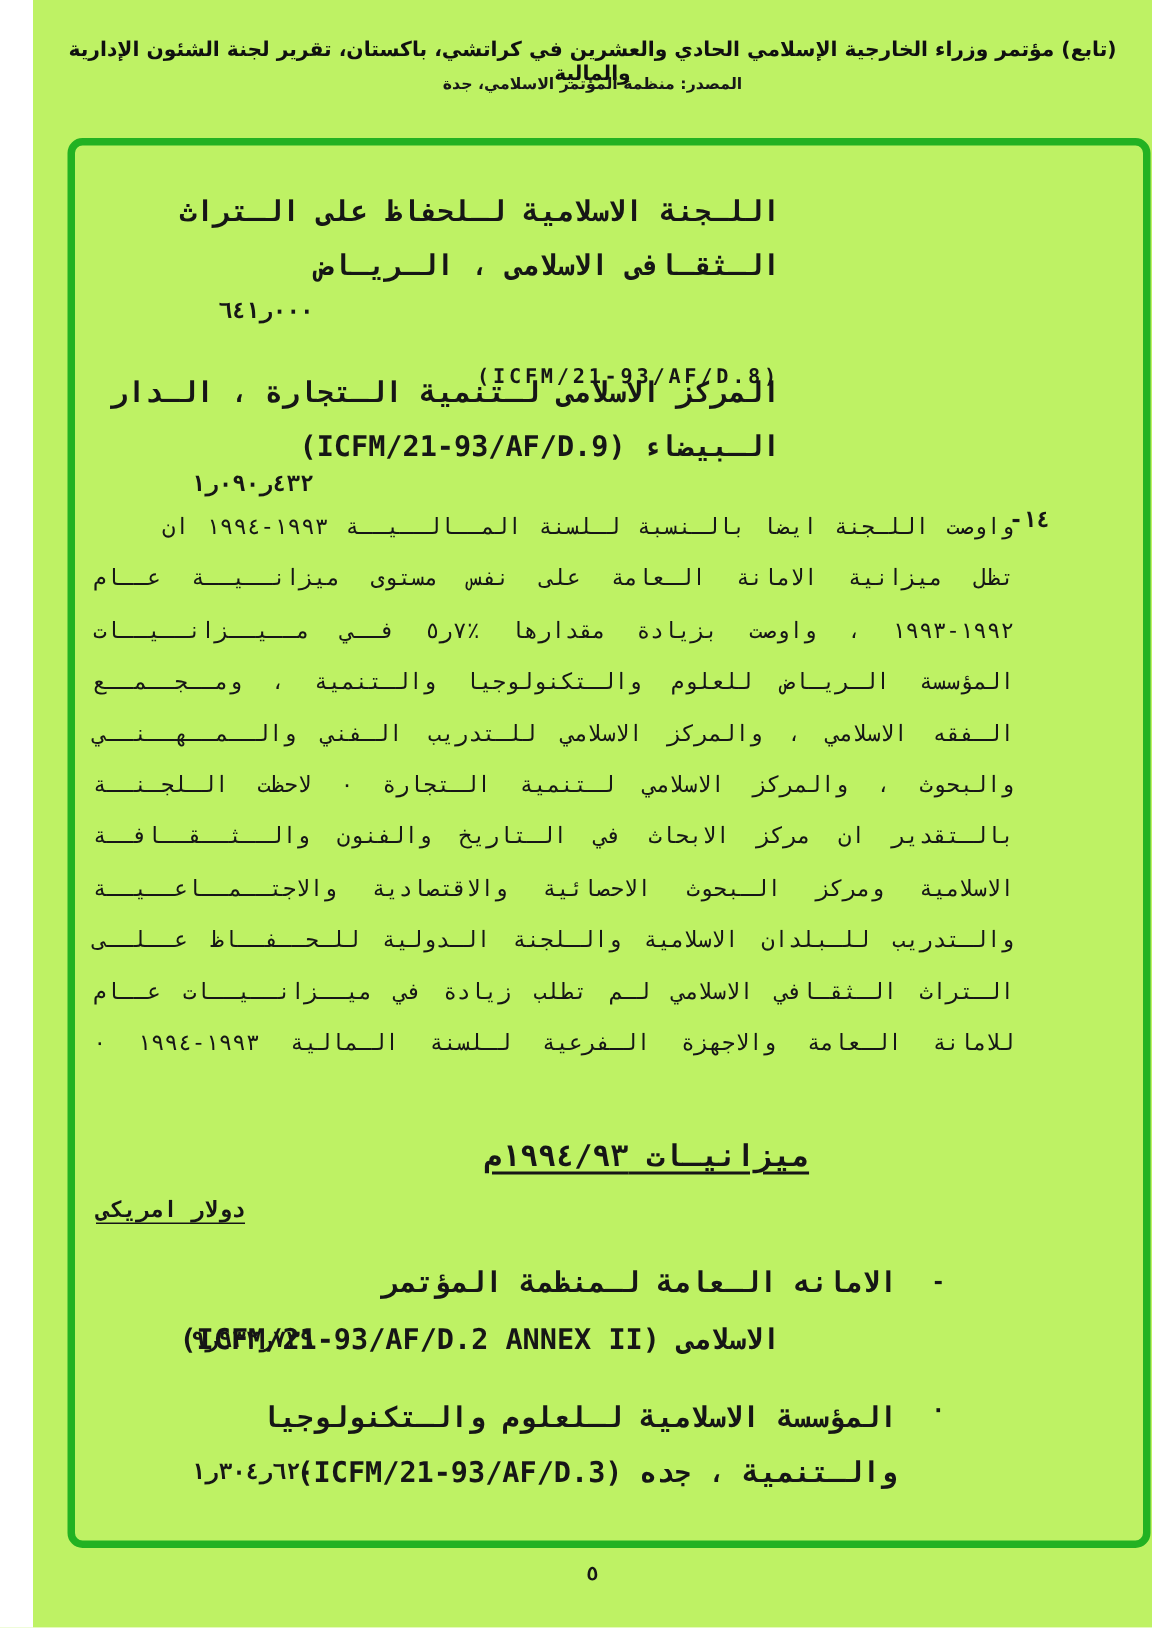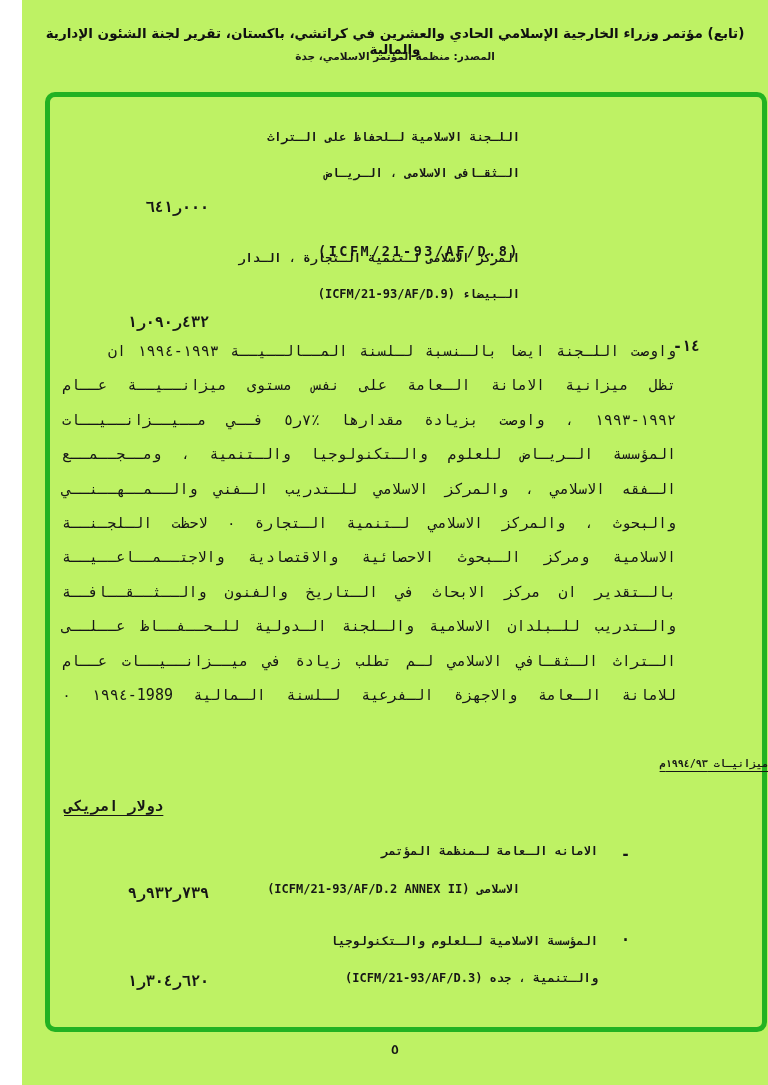--- a/index.html
+++ b/index.html
@@ -11,34 +11,34 @@
   .abs{position:absolute;}
   
   .hdr1{top:25px;left:0;right:0;text-align:center;font-family:"DejaVu Sans",sans-serif;
         font-weight:700;font-size:13.5px;letter-spacing:0;color:#101010;}
   .hdr2{top:50px;left:0;right:0;text-align:center;font-family:"DejaVu Sans",sans-serif;
         font-weight:700;font-size:10.5px;color:#181818;}
   
   .gbox{left:23px;top:92px;width:722px;height:940px;box-sizing:border-box;
         border:5px solid #22b222;border-radius:10px;background:transparent;}
   
-  .tw{font-weight:700;font-size:12px;line-height:1.25;white-space:nowrap;direction:rtl;}
+  .tw{font-weight:700;font-size:19px;line-height:1.25;white-space:nowrap;direction:rtl;}
   .code{font-size:13.5px;letter-spacing:2.5px;direction:rtl;}
   .amount{font-weight:700;font-size:15px;direction:ltr;unicode-bidi:bidi-override;
           text-align:right;width:132px;left:55px;white-space:nowrap;}
   
   .co{right:248px;text-align:right;}
   
   .p14num{right:68px;top:337px;font-weight:700;font-size:15px;}
   .p14{left:40px;top:334px;width:614px;}
   .pline{height:34.4px;line-height:34.4px;font-weight:400;font-size:15px;direction:rtl;
          text-align:justify;text-align-last:justify;-moz-text-align-last:justify;
          white-space:nowrap;overflow:visible;}
   
-  .bhead{top:758px;left:72px;right:0;font-weight:700;font-size:10px;
+  .bhead{top:758px;left:72px;right:0;text-align:center;font-weight:700;font-size:20px;
          text-decoration:underline;text-underline-offset:4px;direction:rtl;}
   .curr{top:797px;left:42px;font-weight:700;font-size:15px;text-decoration:underline;
         text-underline-offset:4px;direction:rtl;}
   .marker{font-weight:700;font-size:15px;}
   .bitem1{right:170px;text-align:right;}
   .bitem2a{right:248px;text-align:right;margin-left:42px;}
   .bitem2b{right:170px;text-align:center;}
   .pgnum{top:1042px;left:0;right:0;text-align:center;font-weight:700;font-size:13px;}
 </style>
 </head>
@@ -61,25 +61,25 @@
   <div class="abs amount" style="top:286px;margin-top:27px;">١ر٠٩٠ر٤٣٢</div>
 
   <div class="abs p14num">١٤-</div>
   <div class="abs p14">
     <div class="pline" style="padding-left:46px;">واوصت اللـجنة ايضا بالـنسبة لـلسنة المــالــيــة ١٩٩٣-١٩٩٤ ان</div>
     <div class="pline">تظل ميزانية الامانة الـعامة على نفس مستوى ميزانــيــة عــام</div>
     <div class="pline">١٩٩٢-١٩٩٣ ، واوصت بزيادة مقدارها ٪٧ر٥ فــي مــيــزانــيــات</div>
     <div class="pline">المؤسسة الـريـاض للعلوم والـتكنولوجيا والـتنمية ، ومــجــمــع</div>
     <div class="pline">الـفقه الاسلامي ، والمركز الاسلامي للـتدريب الـفني والــمــهــنــي</div>
     <div class="pline">والبحوث ، والمركز الاسلامي لـتنمية الـتجارة ٠ لاحظت الـلجـنــة</div>
+    <div class="pline">بالـتقدير ان مركز الابحاث في الـتاريخ والفنون والــثــقــافــة</div>
     <div class="pline">الاسلامية ومركز الـبحوث الاحصائية والاقتصادية والاجتــمــاعــيــة</div>
-    <div class="pline">بالـتقدير ان مركز الابحاث في الـتاريخ والفنون والــثــقــافــة</div>
     <div class="pline">والـتدريب للـبلدان الاسلامية والـلجنة الـدولية للـحــفــاظ عــلــى</div>
     <div class="pline">الـتراث الـثقـافي الاسلامي لـم تطلب زيادة في ميــزانــيــات عــام</div>
-    <div class="pline">للامانة الـعامة والاجهزة الـفرعية لـلسنة الـمالية 1989-١٩٩٤ ٠</div>
+    <div class="pline">للامانة الـعامة والاجهزة الـفرعية لـلسنة الـمالية ١٩٩٣-١٩٩٤ ٠</div>
   </div>
 
   <div class="abs bhead">ميزانيـات ١٩٩٤/٩٣م</div>
   <div class="abs curr">دولار امريكى</div>
 
   <div class="abs marker" style="top:845px;right:138px;">-</div>
   <div class="abs tw bitem1" style="top:844px;">الامانه الـعامة لـمنظمة المؤتمر</div>
   <div class="abs tw bitem2a" style="top:882px;">الاسلامى (ICFM/21-93/AF/D.2 ANNEX II)</div>
   <div class="abs amount" style="top:884px;">٩ر٩٣٢ر٧٣٩</div>
 

